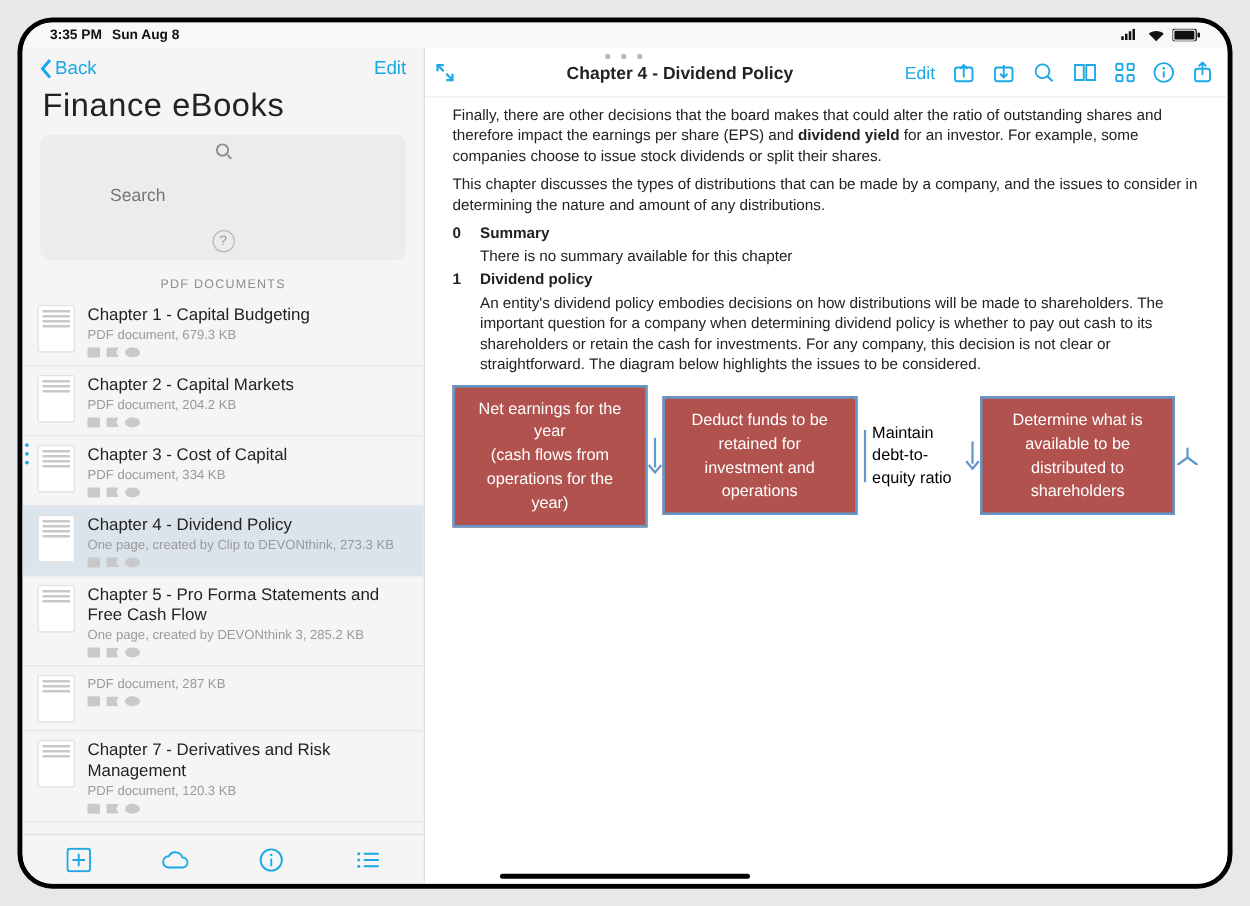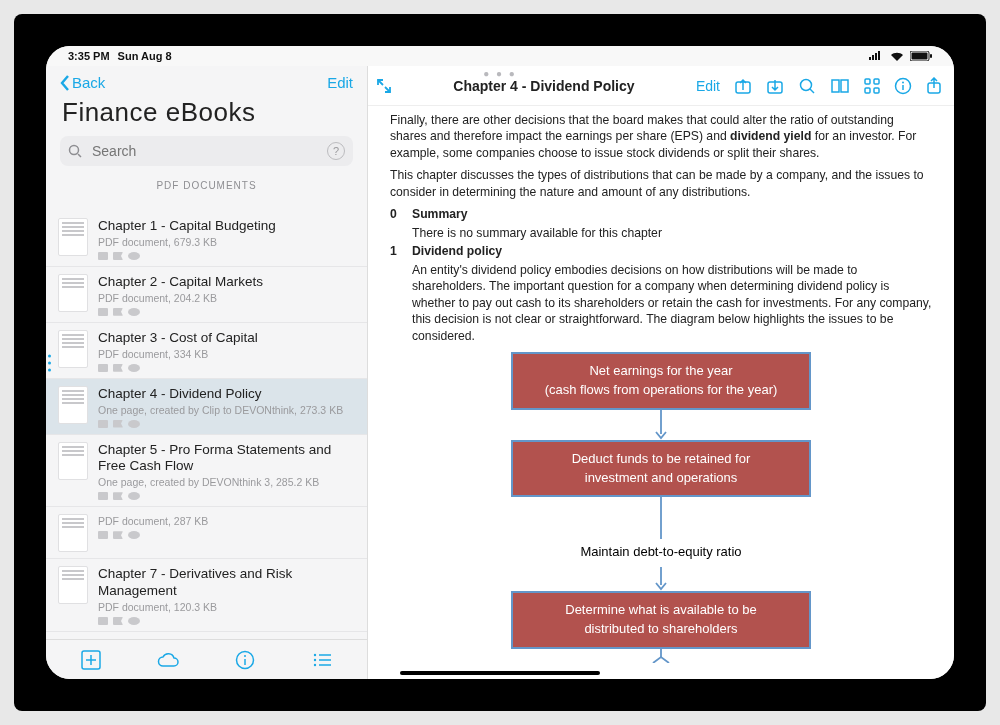--- a/index.html
+++ b/index.html
@@ -1,20 +1,20 @@
 <!DOCTYPE html>
 <html><head>
 <meta charset="utf-8">
 <style>
 * { margin: 0; padding: 0; box-sizing: border-box; font-family: -apple-system, "Helvetica Neue", Helvetica, Arial, sans-serif; }
 html, body { width: 1000px; height: 725px; background: #e8e8e8; overflow: hidden; }
 
 .device {
   position: absolute; top: 14px; left: 14px; width: 972px; height: 697px;
-  background: #000; border-radius: 8px; padding: 32px;
+  background: #000; border-radius: 28px; padding: 4px;
 }
 .screen {
   width: 100%; height: 100%; background: #fff; border-radius: 24px;
   overflow: hidden; display: flex; flex-direction: column; position: relative;
 }
 .statusbar {
   height: 20px; display: flex; justify-content: space-between; align-items: center;
   padding: 0 22px; font-size: 11px; font-weight: 600; color: #111; background: #f8f8f8;
 }
 .status-icons { display: flex; gap: 6px; align-items: center; }
@@ -22,25 +22,25 @@
 
 .split { display: flex; flex: 1; min-height: 0; }
 
 .sidebar {
   width: 322px; background: #f5f5f6; border-right: 1px solid #ddd;
   display: flex; flex-direction: column;
 }
 .sb-nav { display: flex; justify-content: space-between; align-items: flex-start; padding: 8px 14px 4px; font-size: 15px; color: #1aa8e6; }
 .back-btn { display: flex; align-items: center; gap: 2px; cursor: pointer; }
 .sb-title { font-size: 26px; font-weight: 400; letter-spacing: .5px; padding: 2px 16px 8px; color: #222; }
-.sb-search { margin: 0 14px 8px; display: flex; align-items: center; background: #ececee; border-radius: 8px; padding: 6px 8px; gap: 10px; color: #8e8e92; font-size: 14px; }
+.sb-search { margin: 0 14px 8px; display: flex; align-items: center; background: #ececee; border-radius: 8px; padding: 6px 8px; gap: 20px; color: #8e8e92; font-size: 14px; flex-direction: column; }
 .sb-search input { border: none; background: transparent; outline: none; flex: 1; font-size: 14px; }
 .help-circle { width: 18px; height: 18px; border: 1px solid #bcbcbf; border-radius: 50%; display: flex; align-items: center; justify-content: center; font-size: 11px; color: #9a9a9d; }
 .sb-section { text-align: center; font-size: 10px; letter-spacing: 1px; color: #8e8e92; padding: 6px 0 4px; }
-.sb-list { flex: 1; overflow: hidden; margin-top: 16px; }
+.sb-list { flex: 1; overflow: hidden; }
 .doc-item {
   display: flex; gap: 10px; padding: 7px 12px 6px; border-bottom: 1px solid #e6e6e8; cursor: pointer;
 }
 .doc-item.selected { background: #dbe4ea; }
 .thumb {
   width: 30px; height: 38px; background: #fff; border: 1px solid #e0e0e2; border-radius: 2px;
   display: flex; flex-direction: column; gap: 2px; padding: 3px; flex-shrink: 0;
 }
 .thumb .ln { height: 2px; background: #c8c8cb; }
 .doc-body { flex: 1; min-width: 0; }
@@ -63,21 +63,21 @@
 .c-title { flex: 1; text-align: center; font-size: 14px; font-weight: 600; color: #222; }
 .c-toolbar .tb { color: #1aa8e6; cursor: pointer; display: flex; align-items: center; }
 .c-toolbar .edit-link { font-size: 14px; }
 .c-body { flex: 1; overflow: hidden; padding: 6px 22px 0; font-size: 12.2px; color: #222; line-height: 1.35; }
 .c-body p { margin-bottom: 6px; }
 .c-body b { font-weight: 700; }
 .sec-row { display: flex; gap: 12px; margin: 2px 0; }
 .sec-num { font-weight: 700; width: 10px; }
 .sec-title { font-weight: 700; }
 .sec-text { margin-left: 22px; }
-.diagram { display: flex; flex-direction: column; align-items: center; margin-top: 8px; }
+.diagram { display: flex; flex-direction: row; align-items: center; margin-top: 8px; }
 .d-box {
   background: #b2524e; border: 2px solid #6396c9; color: #fff; text-align: center;
   padding: 8px 14px; width: 300px; font-size: 13px; line-height: 1.45; font-family: Georgia, serif;
 }
 .d-arrow { color: #6396c9; font-size: 0; }
 .d-arrow svg { display: block; }
 .d-label { font-size: 13px; color: #000; margin: 4px 0 6px; font-weight: 500; }
 .home-ind { position: absolute; bottom: 4px; left: 50%; transform: translateX(-50%); width: 200px; height: 4px; background: #000; border-radius: 3px; }
 .side-dots { position: absolute; left: 2px; top: 50%; transform: translateY(-50%); display: flex; flex-direction: column; gap: 4px; }
 .side-dots i { width: 3px; height: 3px; background: #1aa8e6; border-radius: 50%; display: block; }

